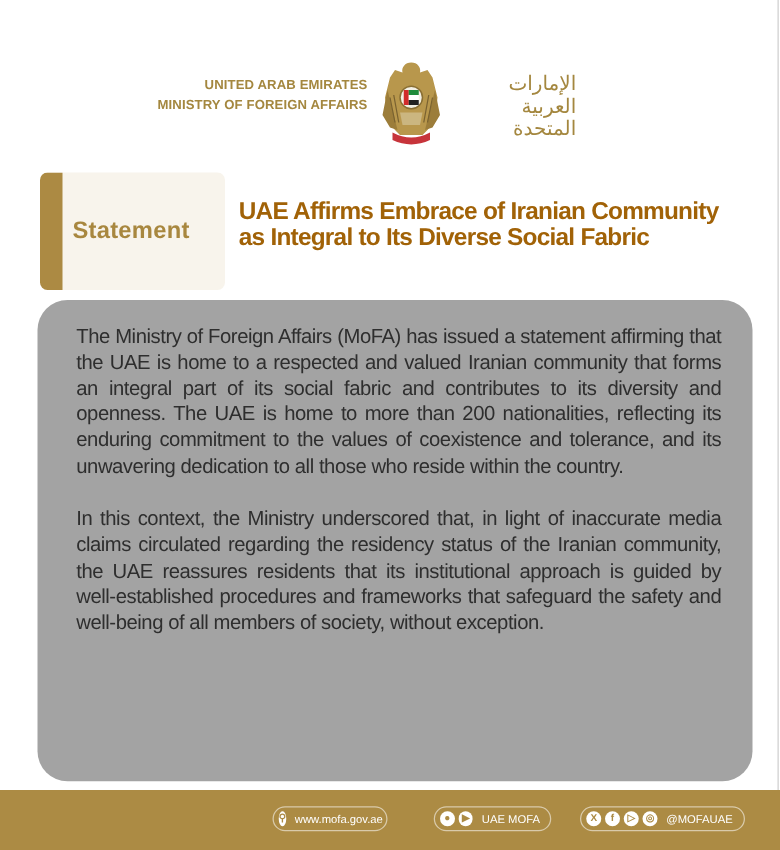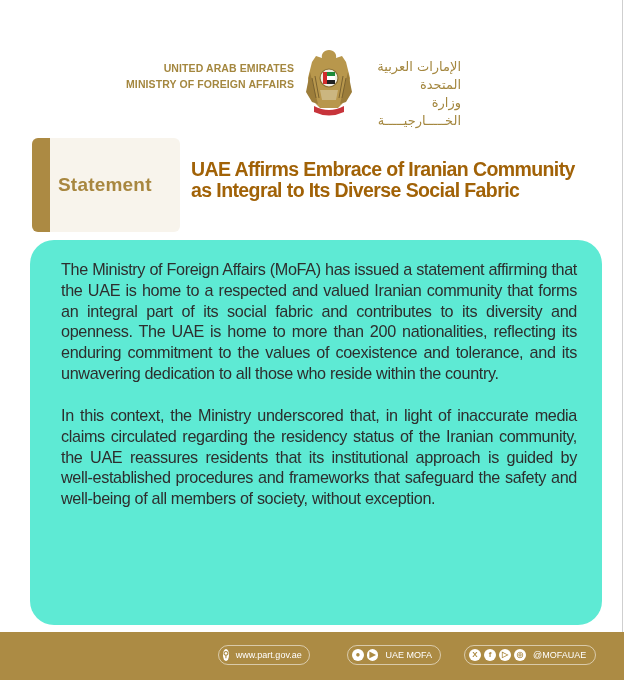--- a/index.html
+++ b/index.html
@@ -4,32 +4,32 @@
   <style>
     * { box-sizing: border-box; margin: 0; padding: 0; }
     html, body { width: 624px; height: 680px; background: #ffffff; overflow: hidden; }
     body { position: relative; font-family: "Liberation Sans", sans-serif; color: #2b2b2b; }
 
     .right-edge { position: absolute; right: 1px; top: 0; width: 1px; height: 632px; background: #cfcfcf; }
 
     
     .header { position: absolute; top: 44px; left: 0; width: 624px; height: 80px; margin-left: 16px; }
     .hdr-en { position: absolute; right: 346px; top: 16px; text-align: right; color: #a4873f; font-weight: bold; font-size: 10.5px; line-height: 16px; letter-spacing: 0.1px; }
-    .hdr-ar { position: absolute; left: 350px; top: 14px; text-align: right; direction: rtl; color: #a4873f; font-size: 13px; line-height: 18px; width: 95px; font-family: "DejaVu Sans", sans-serif; }
+    .hdr-ar { position: absolute; left: 350px; top: 14px; text-align: right; direction: rtl; color: #a4873f; font-size: 16px; line-height: 18px; width: 95px; font-family: "DejaVu Sans", sans-serif; }
     .emblem { position: absolute; left: 288px; top: 4px; width: 50px; height: 72px; }
 
     
     .badge { position: absolute; left: 32px; top: 138px; width: 148px; height: 94px; background: #f8f4ec; border-radius: 6px; overflow: hidden; text-align: right; }
     .badge-bar { position: absolute; left: 0; top: 0; width: 18px; height: 100%; background: #ac8a43; }
     .badge-label { position: absolute; left: 26px; top: 36px; font-weight: bold; font-size: 19px; color: #a8873f; letter-spacing: 0.2px; }
 
     .title { position: absolute; left: 191px; top: 159px; width: 400px; font-weight: bold; font-size: 19.5px; line-height: 21px; color: #a16207; letter-spacing: -0.6px; }
 
     
-    .card { position: absolute; left: 30px; top: 240px; width: 572px; height: 385px; background: #5eead4; border-radius: 24px; text-decoration: underline; }
+    .card { position: absolute; left: 30px; top: 240px; width: 572px; height: 385px; background: #a3a3a3; border-radius: 24px; text-decoration: underline; }
     .para { position: absolute; left: 31px; width: 516px; font-size: 16.2px; line-height: 20.8px; color: #2e2e2e; text-align: justify; letter-spacing: -0.35px; }
     .p1 { top: 19px; }
     .p2 { top: 165px; }
     .p3 { top: 290px; }
 
     
     .footer { position: absolute; left: 0; top: 632px; width: 624px; height: 48px; background: #ac8b44; }
     .foot-brand { position: absolute; left: 36px; top: 18px; color: #fff; font-size: 12px; font-weight: bold; white-space: nowrap; }
     .foot-brand .ar { font-family: "DejaVu Sans", sans-serif; font-weight: normal; font-size: 12px; }
     .pill { position: absolute; top: 13px; height: 20px; border: 1px solid rgba(255,255,255,0.55); border-radius: 10px; display: flex; align-items: center; padding: 0 8px 0 4px; color: #fff; font-size: 9px; white-space: nowrap; }
@@ -56,21 +56,20 @@
     <circle cx="25" cy="30" r="9" fill="#f2efe4" stroke="#8a6f33" stroke-width="1.2"></circle>
     <rect x="19" y="24" width="4" height="12" fill="#d22b2b"></rect>
     <rect x="23" y="24" width="8" height="4" fill="#1e8b3a"></rect>
     <rect x="23" y="28" width="8" height="4" fill="#ffffff"></rect>
     <rect x="23" y="32" width="8" height="4" fill="#222222"></rect>
     <path d="M16 42 L34 42 L32 52 L18 52 Z" fill="#cbb680"></path>
     <path d="M10 58 Q25 66 40 58 L40 64 Q25 71 10 64 Z" fill="#c7343b"></path>
   </svg>
   <div class="hdr-ar">
     <div>الإمارات العربية المتحدة</div>
-    <div>وزارة الخـــــارجيـــــة</div>
   </div>
 </div>
 
 <div class="badge">
   <div class="badge-bar"></div>
   <div class="badge-label">Statement</div>
 </div>
 
 <div class="title">
   <div>UAE Affirms Embrace of Iranian Community</div>
@@ -79,21 +78,21 @@
 
 <div class="card">
   <p class="para p1">The Ministry of Foreign Affairs (MoFA) has issued a statement affirming that the UAE is home to a respected and valued Iranian community that forms an integral part of its social fabric and contributes to its diversity and openness. The UAE is home to more than 200 nationalities, reflecting its enduring commitment to the values of coexistence and tolerance, and its unwavering dedication to all those who reside within the country.</p>
   <p class="para p2">In this context, the Ministry underscored that, in light of inaccurate media claims circulated regarding the residency status of the Iranian community, the UAE reassures residents that its institutional approach is guided by well-established procedures and frameworks that safeguard the safety and well-being of all members of society, without exception.</p>
 </div>
 
 <div class="footer">
 
   <div class="pill pill-web">
     <span class="ic">⚲</span>
-    <span class="txt">www.part.gov.ae</span>
+    <span class="txt">www.mofa.gov.ae</span>
   </div>
 
   <div class="pill pill-app">
     <span class="ic">●</span>
     <span class="ic">▶</span>
     <span class="txt">UAE MOFA</span>
   </div>
 
   <div class="pill pill-social">
     <span class="ic">X</span>

